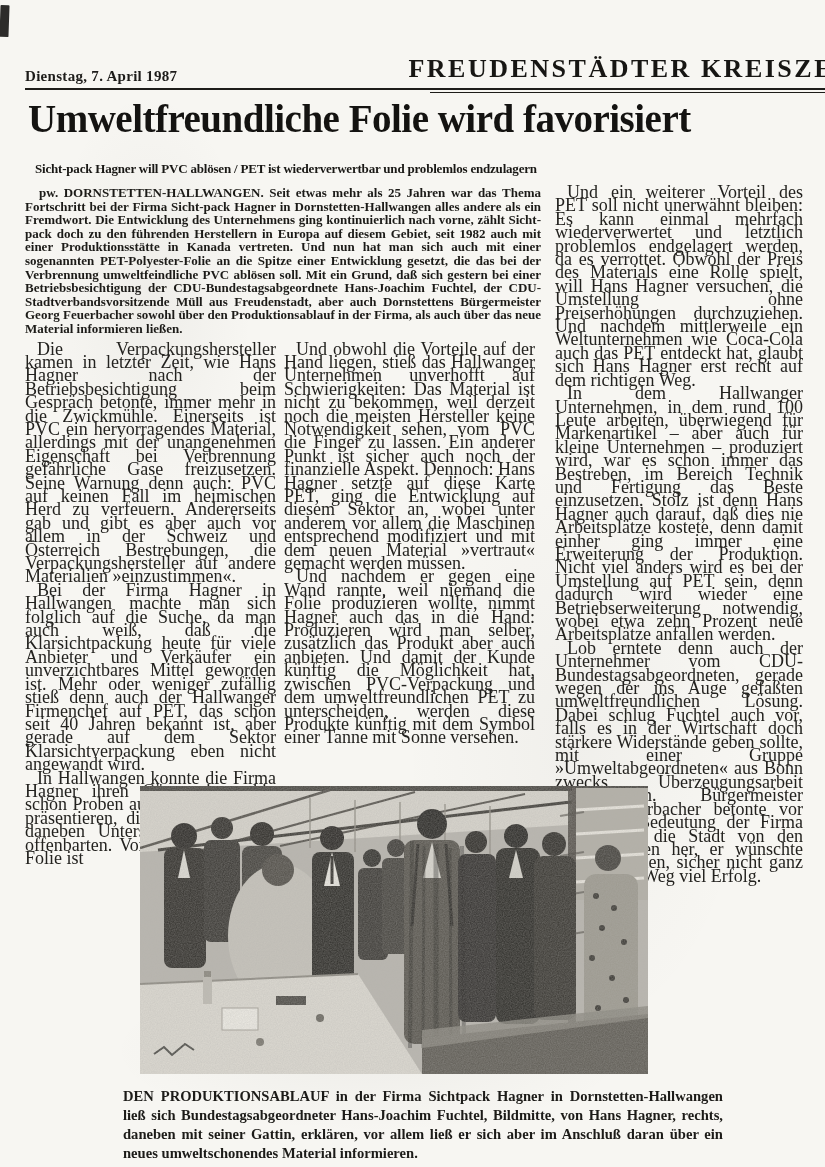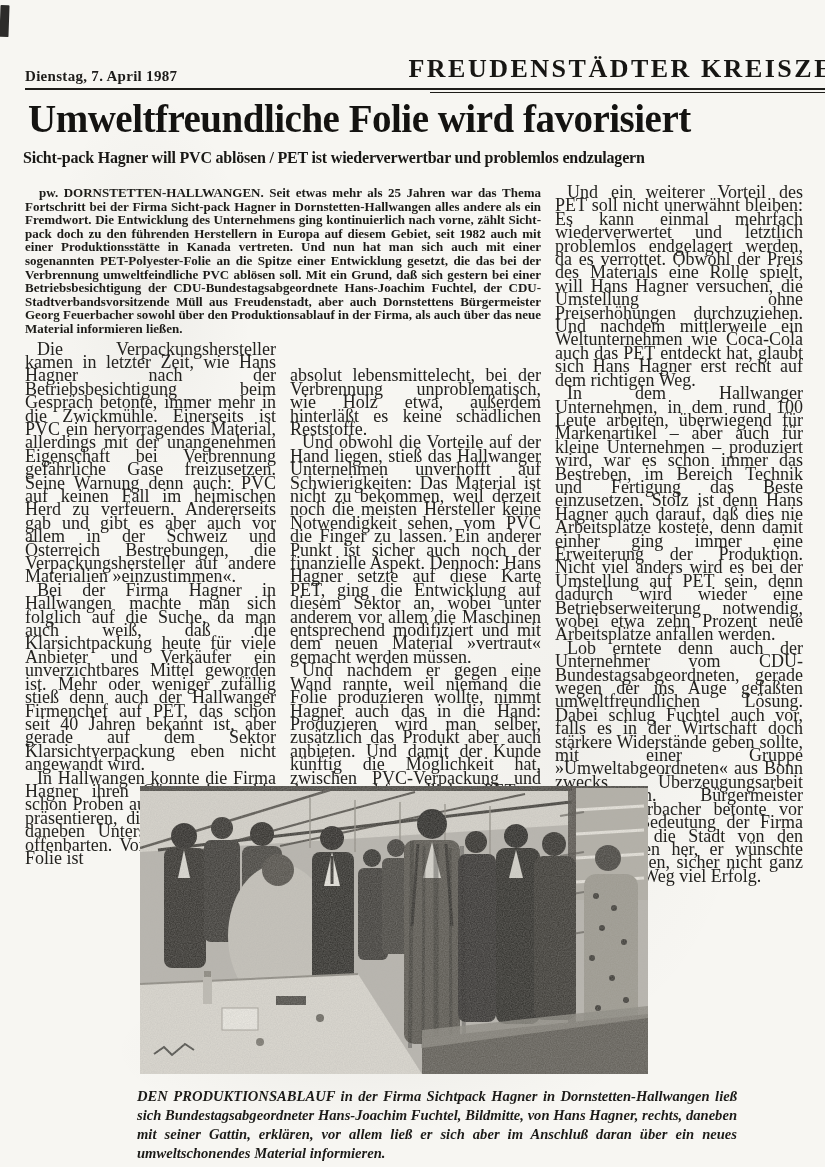--- a/index.html
+++ b/index.html
@@ -11,32 +11,32 @@
       radial-gradient(closest-side at 45% 90%, rgba(80,78,70,.05), transparent 70%),
       #f7f6f2;
     font-family:"Liberation Serif","DejaVu Serif",serif;color:#23221f;
   }
   .corner-mark{position:absolute;left:0;top:5px;width:9px;height:32px;background:#161614;transform:rotate(2deg);border-radius:1px;opacity:.9;}
   .date{position:absolute;left:25px;top:68px;font-size:15px;font-weight:bold;letter-spacing:.3px;color:#1d1c1a;}
   .masthead{position:absolute;right:-9px;top:54px;font-size:26px;font-weight:bold;letter-spacing:2.5px;white-space:nowrap;color:#171613;}
   .rule{position:absolute;left:25px;right:0;top:88px;height:2px;background:#1e1d1a;}
   .rule2{position:absolute;left:430px;right:0;top:92px;height:1px;background:#1e1d1a;}
   .headline{position:absolute;left:28px;top:96px;margin:0;font-size:39px;font-weight:bold;letter-spacing:-.5px;color:#141311;white-space:nowrap;}
-  .subheadline{position:absolute;left:23px;top:149px;margin:0;font-size:16px;font-weight:bold;letter-spacing:-.2px;color:#191815;white-space:nowrap;}
+  .subheadline{position:absolute;left:23px;top:149px;margin:12px;font-size:13px;font-weight:bold;letter-spacing:-.2px;color:#191815;white-space:nowrap;}
   .body-area{position:absolute;left:25px;top:186px;width:778px;display:flex;gap:14px;}
   .left-block{width:516px;flex:none;}
   .lead{margin:0 0 7px 0;font-size:13px;line-height:13.6px;font-weight:bold;text-align:justify;text-indent:14px;color:#1c1b18;}
-  .two-cols{display:flex;gap:14px;align-items:center;}
+  .two-cols{display:flex;gap:8px;}
   .col{width:251px;flex:none;}
   .col3{flex:1;}
   .col p{margin:0;font-size:18px;line-height:13.4px;text-align:justify;text-indent:12px;hyphens:auto;-webkit-hyphens:auto;}
   .col p.no-indent{text-indent:0;}
   .photo{position:absolute;left:140px;top:786px;width:508px;height:288px;}
   .photo svg{display:block;width:100%;height:100%;}
-  .caption{position:absolute;left:137px;top:1087px;width:600px;margin:0;font-size:14.6px;line-height:19px;font-style:italic;font-weight:600;text-align:justify;color:#1c1b18;}
+  .caption{position:absolute;left:123px;top:1087px;width:600px;margin:0;font-size:14.6px;line-height:19px;font-weight:600;text-align:justify;color:#1c1b18;}
 </style>
 </head>
 <body>
 
 <div class="page">
 
   <div class="corner-mark"></div>
 
   <div class="date">Dienstag, 7. April 1987</div>
   <div class="masthead">FREUDENSTÄDTER KREISZE</div>
@@ -49,21 +49,20 @@
   <div class="body-area">
     <div class="left-block">
       <p class="lead">pw. DORNSTETTEN-HALLWANGEN. Seit etwas mehr als 25 Jahren war das Thema Fortschritt bei der Firma Sicht-pack Hagner in Dornstetten-Hallwangen alles andere als ein Fremdwort. Die Entwicklung des Unternehmens ging kontinuierlich nach vorne, zählt Sicht-pack doch zu den führenden Herstellern in Europa auf diesem Gebiet, seit 1982 auch mit einer Produktionsstätte in Kanada vertreten. Und nun hat man sich auch mit einer sogenannten PET-Polyester-Folie an die Spitze einer Entwicklung gesetzt, die das bei der Verbrennung umweltfeindliche PVC ablösen soll. Mit ein Grund, daß sich gestern bei einer Betriebsbesichtigung der CDU-Bundestagsabgeordnete Hans-Joachim Fuchtel, der CDU-Stadtverbandsvorsitzende Müll aus Freudenstadt, aber auch Dornstettens Bürgermeister Georg Feuerbacher sowohl über den Produktionsablauf in der Firma, als auch über das neue Material informieren ließen.</p>
       <div class="two-cols">
         <div class="col">
           <p>Die Verpackungshersteller kamen in letzter Zeit, wie Hans Hagner nach der Betriebsbesichtigung beim Gespräch betonte, immer mehr in die Zwickmühle. Einerseits ist PVC ein hervorragendes Material, allerdings mit der unangenehmen Eigenschaft bei Verbrennung gefährliche Gase freizusetzen. Seine Warnung denn auch: PVC auf keinen Fall im heimischen Herd zu verfeuern. Andererseits gab und gibt es aber auch vor allem in der Schweiz und Österreich Bestrebungen, die Verpackungshersteller auf andere Materialien »einzustimmen«.</p>
           <p>Bei der Firma Hagner in Hallwangen machte man sich folglich auf die Suche, da man auch weiß, daß die Klarsichtpackung heute für viele Anbieter und Verkäufer ein unverzichtbares Mittel geworden ist. Mehr oder weniger zufällig stieß denn auch der Hallwanger Firmenchef auf PET, das schon seit 40 Jahren bekannt ist, aber gerade auf dem Sektor Klarsichtverpackung eben nicht angewandt wird.</p>
           <p>In Hallwangen konnte die Firma Hagner ihren Gästen immerhin schon Proben aus diesem Material präsentieren, die für einen Laien daneben Unterschied zum PVC offenbarten. Vorteil des PET: Die Folie ist</p>
         </div>
         <div class="col">
-          <p class="no-indent">absolut lebensmittelecht, bei der Verbrennung unproblematisch, wie Holz etwa, außerdem hinterläßt es keine schädlichen Reststoffe.</p>
           <p>Und obwohl die Vorteile auf der Hand liegen, stieß das Hallwanger Unternehmen unverhofft auf Schwierigkeiten: Das Material ist nicht zu bekommen, weil derzeit noch die meisten Hersteller keine Notwendigkeit sehen, vom PVC die Finger zu lassen. Ein anderer Punkt ist sicher auch noch der finanzielle Aspekt. Dennoch: Hans Hagner setzte auf diese Karte PET, ging die Entwicklung auf diesem Sektor an, wobei unter anderem vor allem die Maschinen entsprechend modifiziert und mit dem neuen Material »vertraut« gemacht werden müssen.</p>
           <p>Und nachdem er gegen eine Wand rannte, weil niemand die Folie produzieren wollte, nimmt Hagner auch das in die Hand: Produzieren wird man selber, zusätzlich das Produkt aber auch anbieten. Und damit der Kunde künftig die Möglichkeit hat, zwischen PVC-Verpackung und dem umweltfreundlichen PET zu unterscheiden, werden diese Produkte künftig mit dem Symbol einer Tanne mit Sonne versehen.</p>
         </div>
       </div>
     </div>
     <div class="col col3">
       <p>Und ein weiterer Vorteil des PET soll nicht unerwähnt bleiben: Es kann einmal mehrfach wiederverwertet und letztlich problemlos endgelagert werden, da es verrottet. Obwohl der Preis des Materials eine Rolle spielt, will Hans Hagner versuchen, die Umstellung ohne Preiserhöhungen durchzuziehen. Und nachdem mittlerweile ein Weltunternehmen wie Coca-Cola auch das PET entdeckt hat, glaubt sich Hans Hagner erst recht auf dem richtigen Weg.</p>
       <p>In dem Hallwanger Unternehmen, in dem rund 100 Leute arbeiten, überwiegend für Markenartikel – aber auch für kleine Unternehmen – produziert wird, war es schon immer das Bestreben, im Bereich Technik und Fertigung das Beste einzusetzen. Stolz ist denn Hans Hagner auch darauf, daß dies nie Arbeitsplätze kostete, denn damit einher ging immer eine Erweiterung der Produktion. Nicht viel anders wird es bei der Umstellung auf PET sein, denn dadurch wird wieder eine Betriebserweiterung notwendig, wobei etwa zehn Prozent neue Arbeitsplätze anfallen werden.</p>
       <p>Lob erntete denn auch der Unternehmer vom CDU-Bundestagsabgeordneten, gerade wegen der ins Auge gefaßten umweltfreundlichen Lösung. Dabei schlug Fuchtel auch vor, falls es in der Wirtschaft doch stärkere Widerstände geben sollte, mit einer Gruppe »Umweltabgeordneten« aus Bonn zwecks Überzeugungsarbeit aufzukreuzen. Bürgermeister Georg Feuerbacher betonte vor allem die Bedeutung der Firma Hagner für die Stadt von den Arbeitsplätzen her, er wünschte auf dem neuen, sicher nicht ganz risikofreien Weg viel Erfolg.</p>
     </div>

